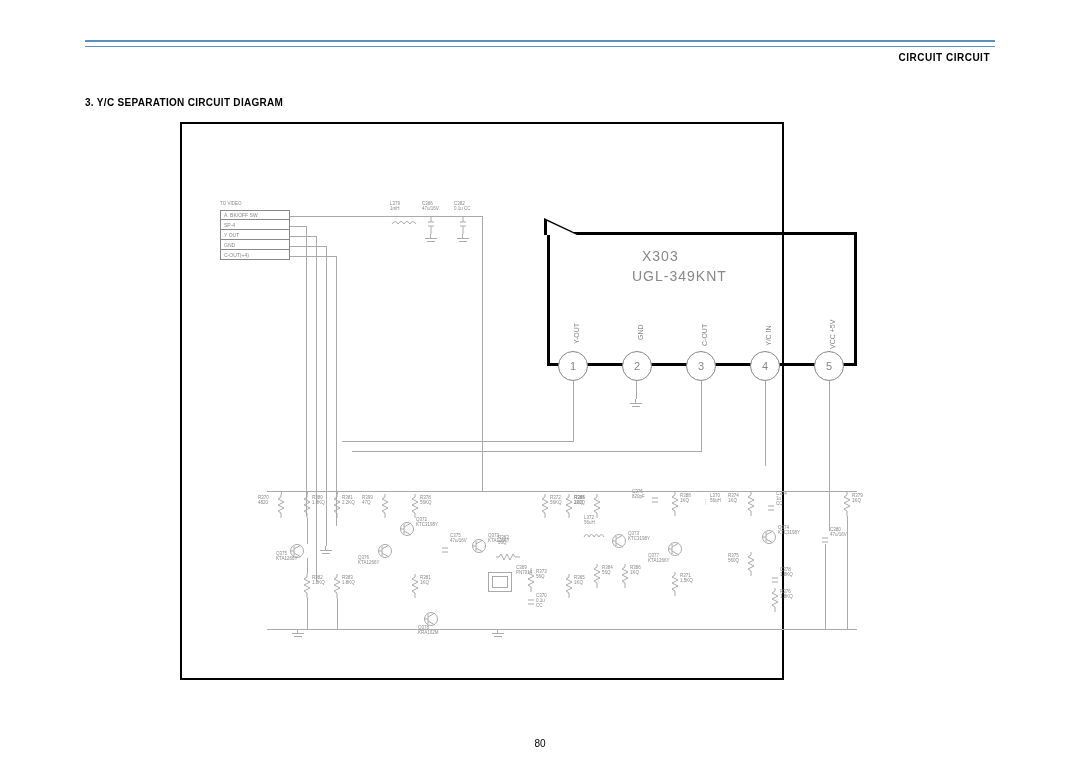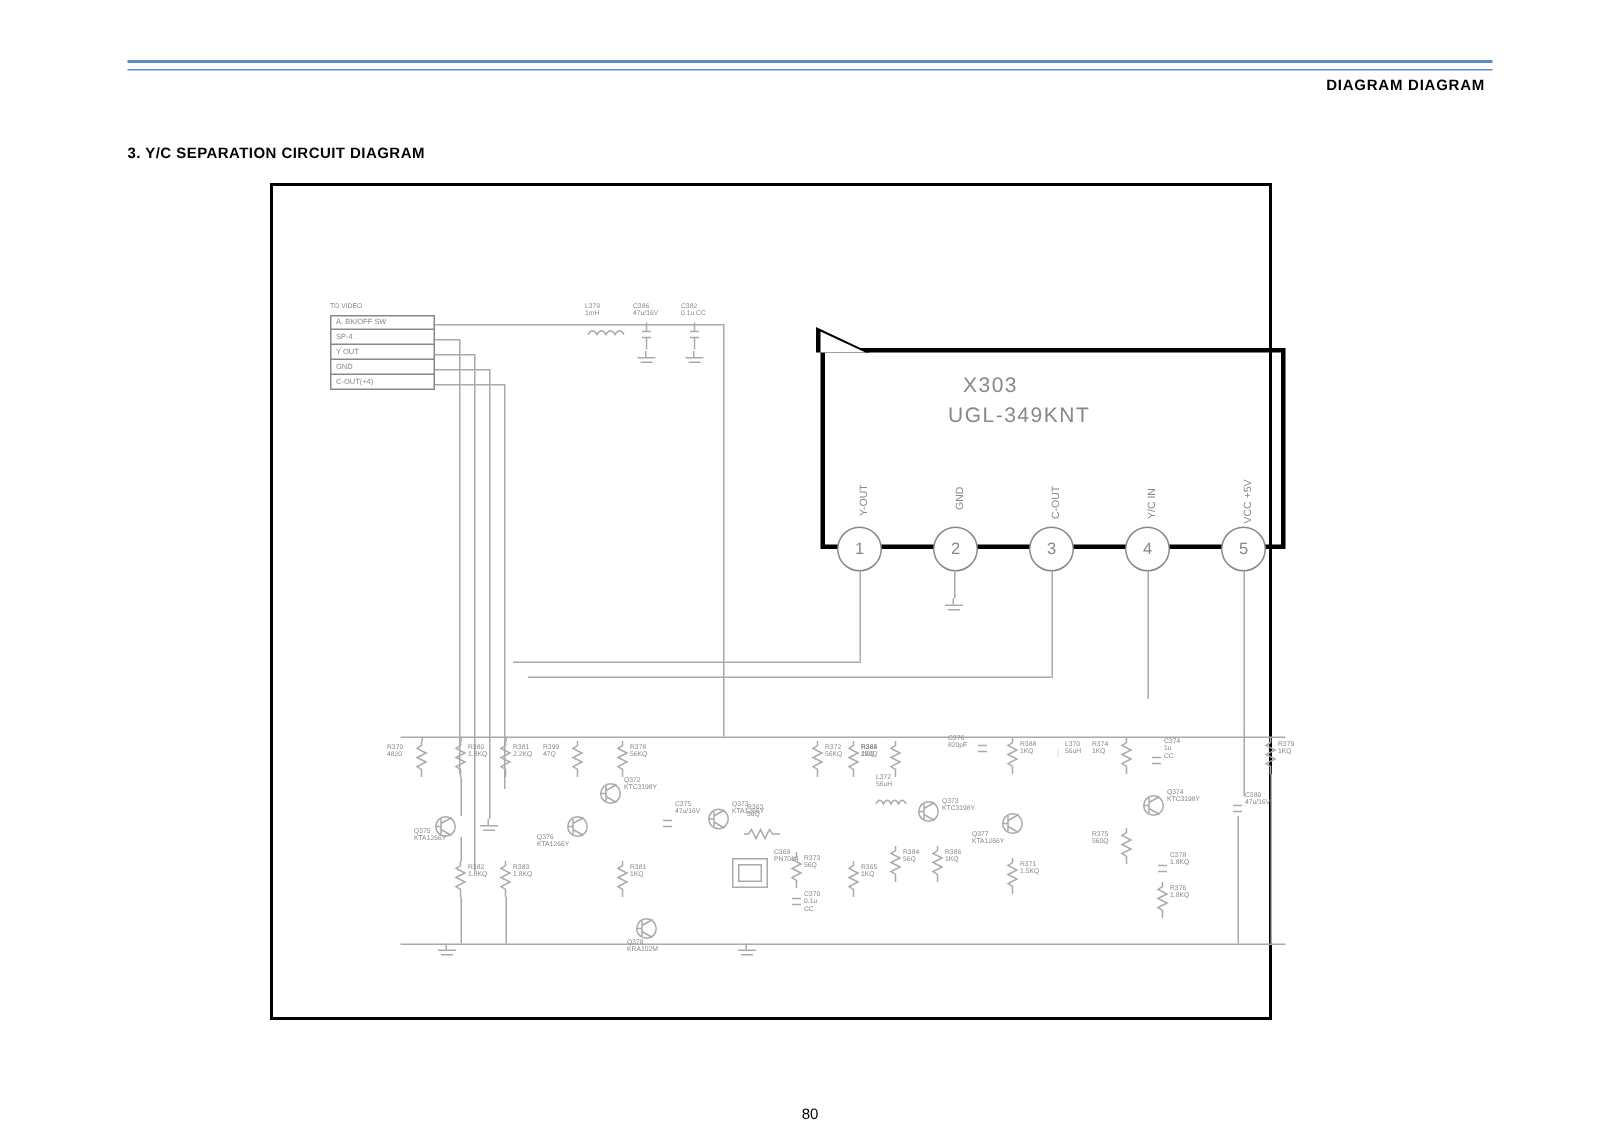--- a/index.html
+++ b/index.html
@@ -36,21 +36,21 @@
     left: 85px;
     font-size: 10px;
     font-weight: bold;
     color: #000;
     letter-spacing: 0.3px;
   }
   .diagram-frame {
     position: absolute;
     top: 122px;
     left: 180px;
-    width: 668px;
+    width: 604px;
     height: 558px;
     border: 2px solid #000;
     box-sizing: border-box;
     background: #fff;
   }
   .page-number {
     position: absolute;
     bottom: 14px;
     left: 0;
     right: 0;
@@ -173,21 +173,21 @@
   }
   .delayline::after { content:''; position:absolute; left:3px; top:3px; right:3px; bottom:3px; border:1px solid #aaa; }
 
   
   .cluster { position:absolute; }
 </style>
 </head>
 <body>
 
 <div class="page-border-top"></div>
-<div class="header-label">DIAGRAM DIAGRAM</div>
+<div class="header-label">CIRCUIT CIRCUIT</div>
 <div class="section-title">3. Y/C SEPARATION CIRCUIT DIAGRAM</div>
 
 <div class="diagram-frame">
 
   <div class="chip-notch-border"></div>
   <div class="chip-notch"></div>
   <div class="chip-body"></div>
   <div class="chip-title">X303</div>
   <div class="chip-subtitle">UGL-349KNT</div>
 

